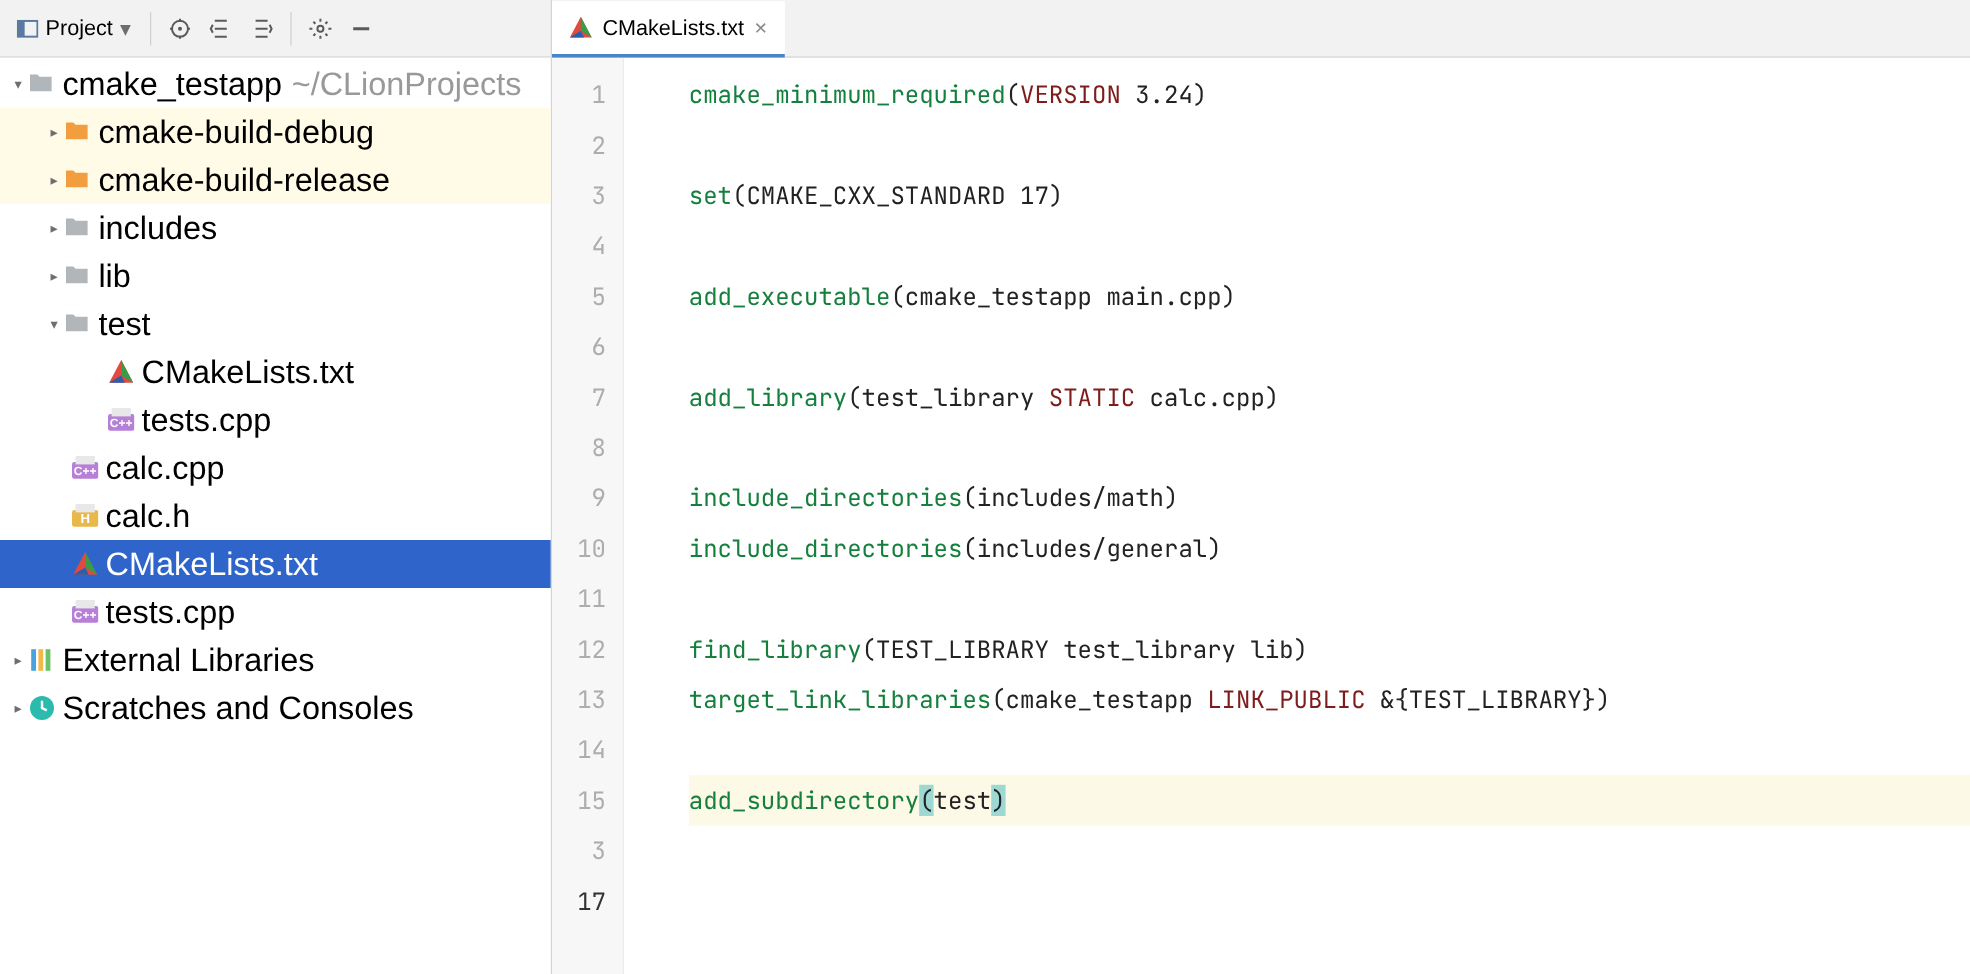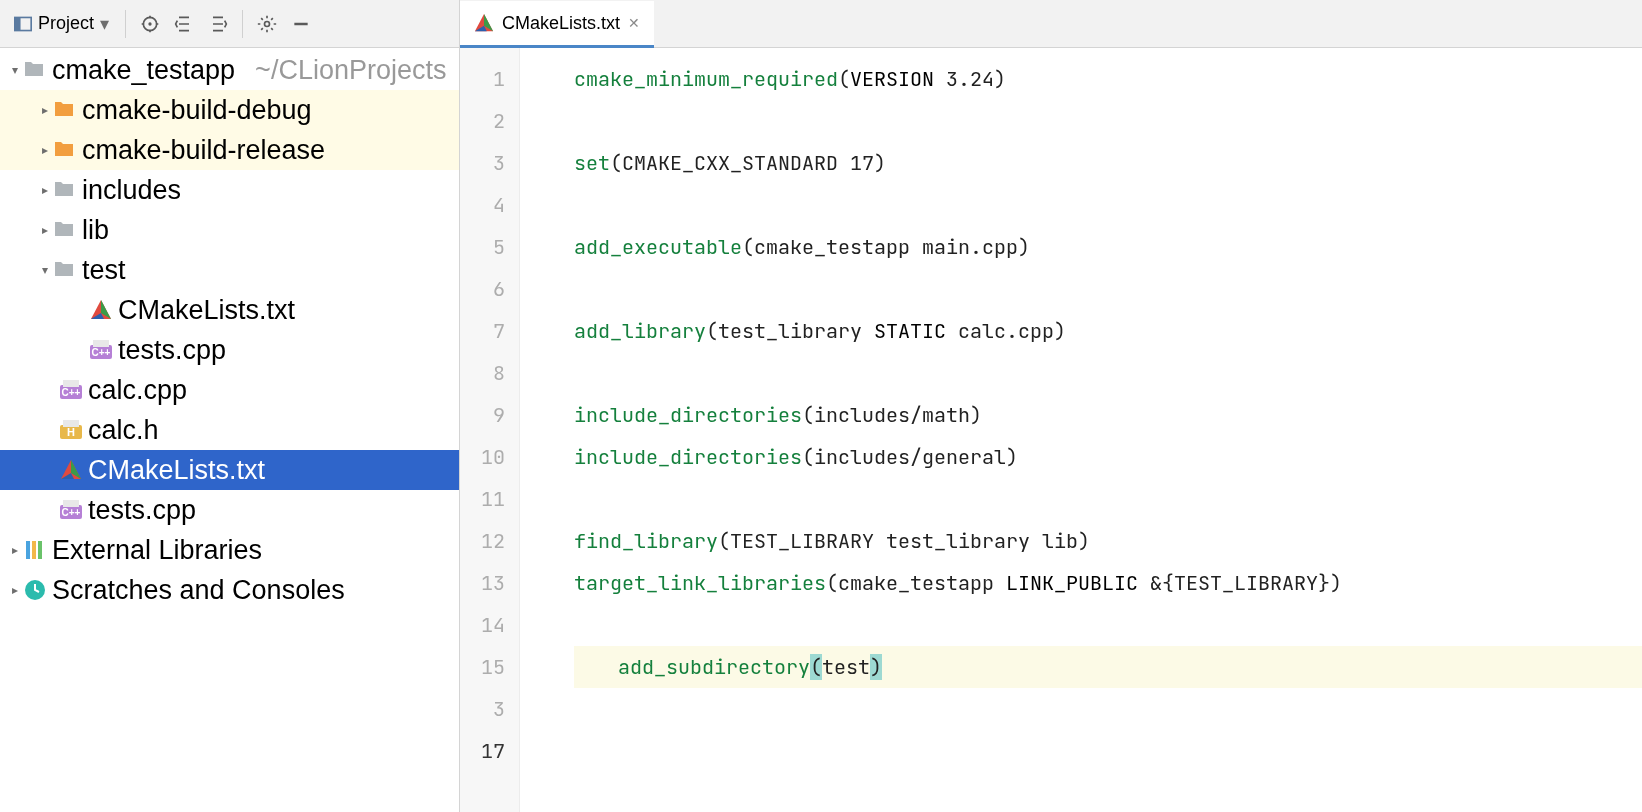--- a/index.html
+++ b/index.html
@@ -18,31 +18,31 @@
 .tab .tabname { font-size: 18px; color: #000; }
 .tab .closex { color: #8a8a8a; cursor: pointer; font-size: 14px; }
 .main { display: flex; flex: 1; overflow: hidden; }
 .sidebar { width: 460px; background: #fff; border-right: 1px solid #d4d4d4; overflow-y: auto; padding-top: 2px; }
 .row { display: flex; align-items: center; height: 40px; padding-right: 8px; white-space: nowrap; cursor: pointer; }
 .row.selected { background: #2f65ca; color: #fff; }
 .row .chev { width: 18px; display: flex; justify-content: center; color: #6e6e6e; font-size: 12px; }
 .row .indent { display: inline-block; }
 .row .ricon { width: 22px; height: 22px; margin-right: 6px; flex-shrink: 0; }
 .row .rtext { font-size: 27px; }
-.row .rtext.dim { color: #999; margin-left: 20px; }
+.row .rtext.dim { color: #999; margin-left: 8px; }
 .row.highlight { background: #fffbe6; }
 .editor { flex: 1; display: flex; font-family: "JetBrains Mono", Menlo, Consolas, monospace; font-size: 20px; }
 .gutter { width: 60px; background: #f7f7f7; border-right: 1px solid #ececec; text-align: right; color: #adadad; padding-top: 10px; }
 .gutter div { height: 42px; line-height: 42px; padding-right: 14px; }
 .gutter div.cur { color: #333; }
 .code { flex: 1; padding-top: 10px; padding-left: 54px; }
 .codeline { height: 42px; line-height: 42px; white-space: pre; }
-.codeline.hl { background: #fcfae6; padding-left: 44px; }
+.codeline.hl { background: #fcfae6; }
 .kw { color: #15803d; }
-.const { color: #000000; }
+.const { color: #7f1d1d; }
 .plain { color: #222; }
 .paren-match { background: #9dd9d2; }
 
 .folder-gray { fill: #b0b6ba; }
 .folder-orange { fill: #f29e3f; }
 </style>
 </head>
 <body>
 
 <svg width="0" height="0" style="position:absolute">

